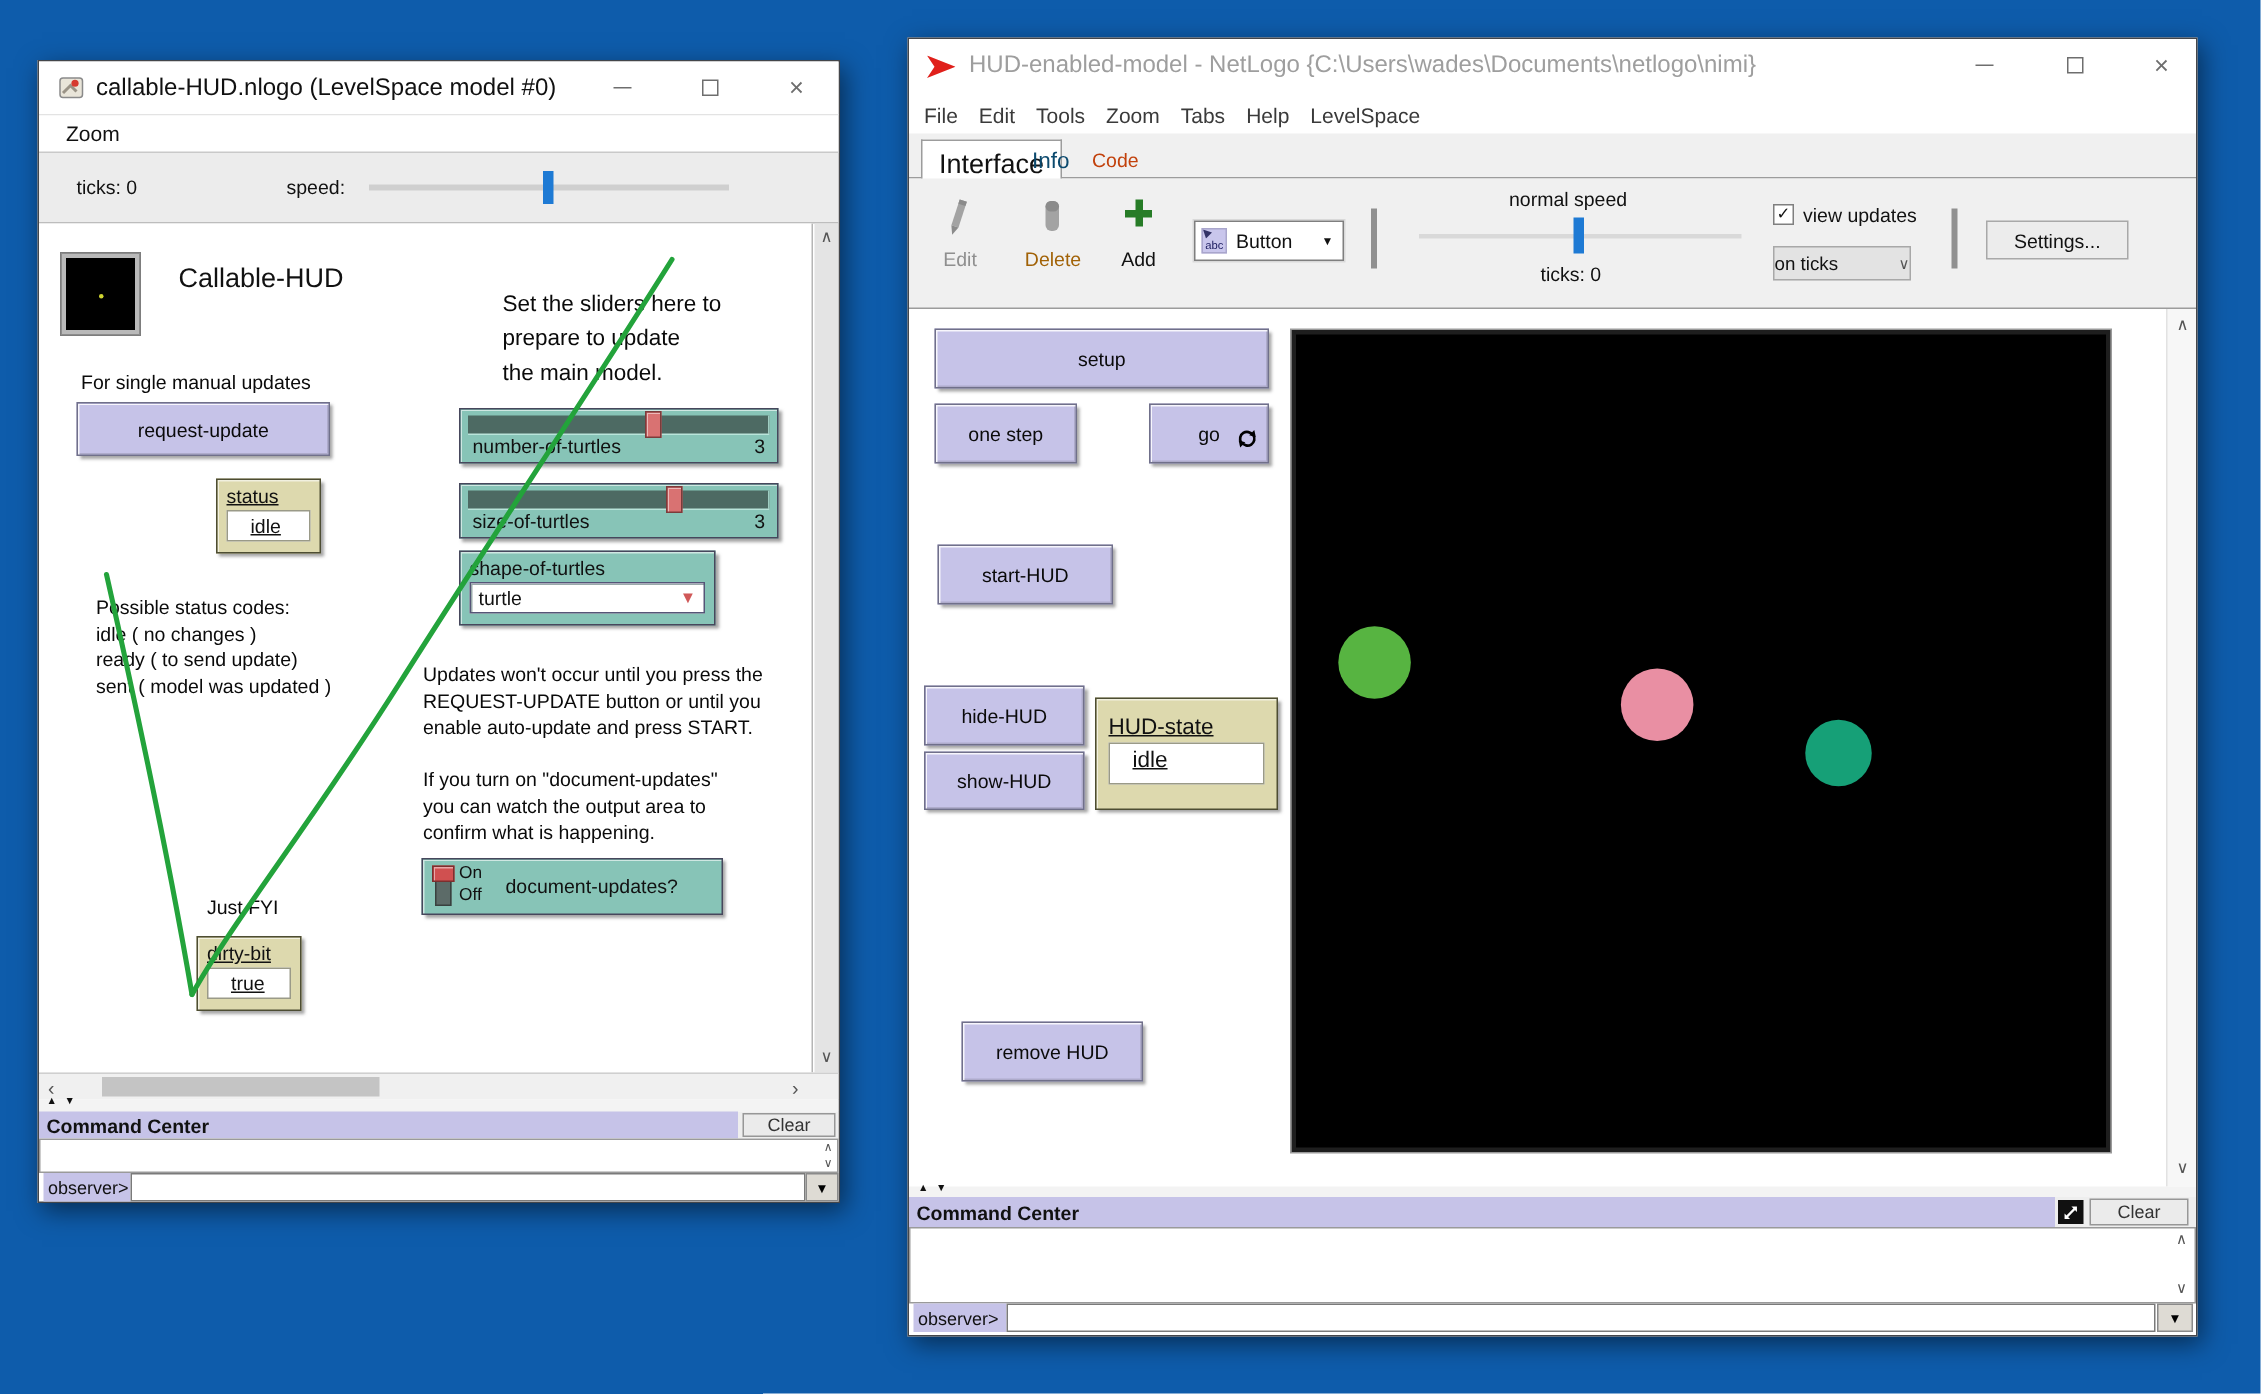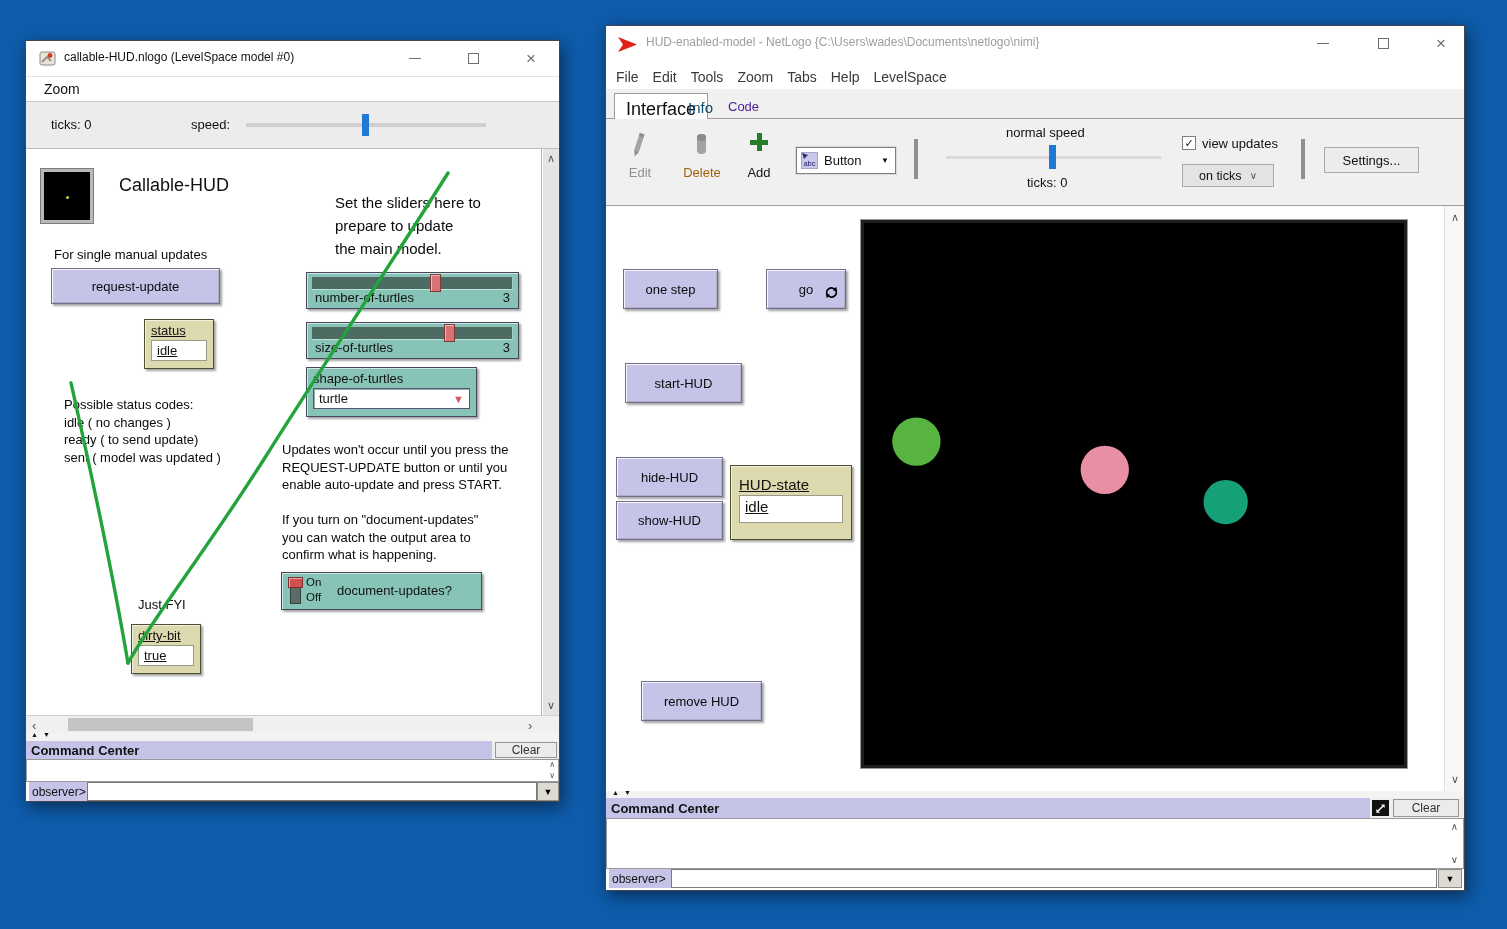--- a/index.html
+++ b/index.html
@@ -1,32 +1,32 @@
 <!DOCTYPE html>
 <html><head>
 <meta charset="utf-8">
 <style>
   * { margin:0; padding:0; box-sizing:border-box; }
   html,body { width:1507px; height:929px; overflow:hidden; }
   body { background:#0e5cab; font-family:"Liberation Sans", sans-serif; color:#111; }
   .abs { position:absolute; }
   .window { position:absolute; background:#fff; border:1px solid #44464a; box-shadow:3px 5px 16px rgba(0,0,0,.5); }
   .titlebar { position:absolute; left:0; top:0; right:0; height:36px; background:#fff; border-bottom:1px solid #e3e3e3; }
-  .title-text { position:absolute; top:9px; font-size:12px; white-space:nowrap; }
+  .title-text { position:absolute; top:9px; font-size:16px; white-space:nowrap; }
   .winbtn { position:absolute; top:0; width:34px; height:34px; display:flex; align-items:center; justify-content:center; color:#6e6e6e; }
   .minbar { width:12px; height:1px; background:#6e6e6e; display:inline-block; }
   .maxbox { width:11px; height:11px; border:1px solid #6e6e6e; display:inline-block; }
   .closex { font-size:17px; line-height:1; color:#6e6e6e; }
   .nl-button { position:absolute; background:#c6c3e8; border:1px solid #70708a;
       box-shadow:inset 1px 1px 0 rgba(255,255,255,.85), inset -1px -1px 0 rgba(0,0,0,.12), 2px 2px 2px rgba(90,90,90,.55);
       display:flex; align-items:center; justify-content:center; font-size:13px; color:#0a0a0a; cursor:default; }
   .nl-monitor { position:absolute; background:#ddd9ae; border:1px solid #4d4d33;
       box-shadow:inset 1px 1px 0 rgba(255,255,255,.6), 2px 2px 2px rgba(90,90,90,.55); padding:3px 6px 5px 6px;text-decoration:underline; }
   .nl-monitor .mlabel { font-size:13px; color:#111; margin-bottom:2px; }
-  .nl-monitor .mvalue { background:#fff; border:1px solid #9a9a88; font-size:13px; padding:2px 5px; }
+  .nl-monitor .mvalue { background:#fff; border:1px solid #9a9a88; font-size:13px; padding:2px 15px; }
   .nl-slider { position:absolute; background:#87c4b7; border:1px solid #47475c;
       box-shadow:inset 1px 1px 0 rgba(255,255,255,.6), 2px 2px 2px rgba(90,90,90,.55); }
   .sl-track { position:absolute; left:5px; right:5px; top:4px; height:13px; background:#4d6a63;
       border-bottom:1px solid #b9e4da; border-right:1px solid #9fcdc2; }
   .sl-handle { position:absolute; top:-3px; width:11px; height:18px; background:#d97272; border:1px solid #7c3b3b;
       box-shadow:inset 1px 1px 0 rgba(255,255,255,.5); }
   .sl-row { position:absolute; left:8px; right:8px; bottom:3px; display:flex; justify-content:space-between; font-size:13px; }
   .nl-note { position:absolute; font-size:13px; line-height:17.5px; color:#0a0a0a; white-space:nowrap; }
   .scroll-glyph { color:#555; font-size:11px; line-height:1; }
   .cc-header { position:absolute; display:flex; align-items:center; }
@@ -227,21 +227,21 @@
     <span class="menu-item" data-name="menu-tools">Tools</span>
     <span class="menu-item" data-name="menu-zoom">Zoom</span>
     <span class="menu-item" data-name="menu-tabs">Tabs</span>
     <span class="menu-item" data-name="menu-help">Help</span>
     <span class="menu-item" data-name="menu-levelspace">LevelSpace</span>
   </div>
 
   <div class="abs" style="left:0; top:63px; width:858px; height:30px; background:#f0f0f0; border-bottom:1px solid #9c9c9c;" data-name="tab-row">
     <div class="abs" style="left:8px; top:4px; height:27px; background:#fff; border:1px solid #9c9c9c; border-bottom:none; padding:5px 11px 0 11px; font-size:18px;" data-name="tab-interface">Interface</div>
     <div class="abs" style="left:82px; top:10px; font-size:15px; color:#0c4a6e;" data-name="tab-info">Info</div>
-    <div class="abs" style="left:122px; top:10px; font-size:13px; color:#4c1d95;" data-name="tab-code">Code</div>
+    <div class="abs" style="left:122px; top:10px; font-size:13px; color:#c2410c;" data-name="tab-code">Code</div>
   </div>
 
   <div class="abs" style="left:0; top:93px; width:858px; height:87px; background:#f0f0f0; border-bottom:1px solid #9c9c9c;" data-name="interface-toolbar">
 
     <span class="abs" style="left:24px; top:12px;" data-name="edit-pencil-icon">
       <svg width="16" height="28" viewBox="0 0 16 28">
           <g transform="rotate(18 8 14)">
             <rect x="6" y="2" width="5" height="18" fill="#a3a3a3"></rect>
             <polygon points="6,20 11,20 8.5,26" fill="#8b8b8b"></polygon>
             <rect x="6" y="2" width="5" height="3" fill="#8b8b8b"></rect>
@@ -282,31 +282,32 @@
     <span class="abs" style="left:400px; top:6px; font-size:13px;" data-name="normal-speed-label">normal speed</span>
     <div class="abs" style="left:340px; top:37px; width:215px; height:3px; background:#d9d9d9;" data-name="speed-slider-track"></div>
     <div class="abs" style="left:443px; top:26px; width:7px; height:24px; background:#1e7ad4;" data-name="speed-slider-thumb"></div>
     <span class="abs" style="left:421px; top:56px; font-size:13px;" data-name="ticks-counter">ticks: 0</span>
 
     <div class="abs" style="left:576px; top:17px; width:14px; height:14px; background:#fff; border:1px solid #7f7f7f; display:flex; align-items:center; justify-content:center;" data-name="view-updates-checkbox">
       <span style="font-size:11px; line-height:1;" data-name="checkmark-icon">✓</span>
     </div>
     <span class="abs" style="left:596px; top:17px; font-size:13px;" data-name="view-updates-label">view updates</span>
 
-    <div class="abs" style="left:576px; top:45px; width:92px; height:23px; background:#e3e3e3; border:1px solid #a8a8a8; display:flex; align-items:center; justify-content:space-between; padding:0 16px;" data-name="update-mode-dropdown">
+    <div class="abs" style="left:576px; top:45px; width:92px; height:23px; background:#e3e3e3; border:1px solid #a8a8a8; display:flex; align-items:center; justify-content:space-between; padding:0 0;" data-name="update-mode-dropdown">
       <span style="font-size:12.5px;" data-name="update-mode-value">on ticks</span>
       <span style="font-size:10px; color:#555;" data-name="combo-chevron-icon">∨</span>
     </div>
 
     <div class="sepbar" style="left:695px; top:20px; height:40px;" data-name="toolbar-separator"></div>
 
     <div class="abs" style="left:718px; top:28px; width:95px; height:26px; background:#ececec; border:1px solid #a8a8a8; display:flex; align-items:center; justify-content:center; font-size:13px;" data-name="settings-button">Settings...</div>
   </div>
 
   <div class="abs" style="left:0; top:180px; width:838px; height:585px; background:#fff;" data-name="interface-canvas">
+    <div class="nl-button" style="left:17px; top:13px; width:223px; height:40px;" data-name="setup-button">setup</div>
     <div class="nl-button" style="left:17px; top:63px; width:95px; height:40px;" data-name="one-step-button">one step</div>
     <div class="nl-button" style="left:160px; top:63px; width:80px; height:40px;" data-name="go-forever-button">
       <span>go</span>
       <span style="position:absolute; right:7px; bottom:6px;" data-name="forever-icon">
         <svg width="13" height="13" viewBox="0 0 16 16">
           <path d="M3 11 A5.5 5.5 0 0 1 12.5 5" fill="none" stroke="#000" stroke-width="2.2"></path>
           <polygon points="13.8,0.8 15,6.6 9.6,5.2" fill="#000"></polygon>
           <path d="M13 5 A5.5 5.5 0 0 1 3.5 11" fill="none" stroke="#000" stroke-width="2.2"></path>
           <polygon points="2.2,15.2 1,9.4 6.4,10.8" fill="#000"></polygon>
         </svg>

